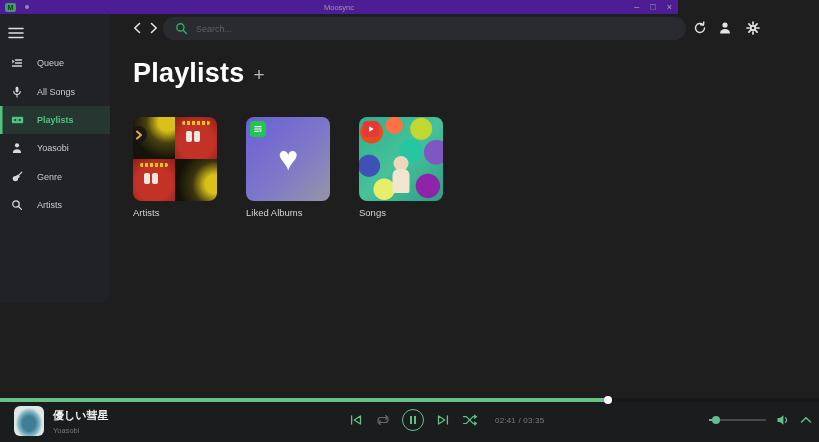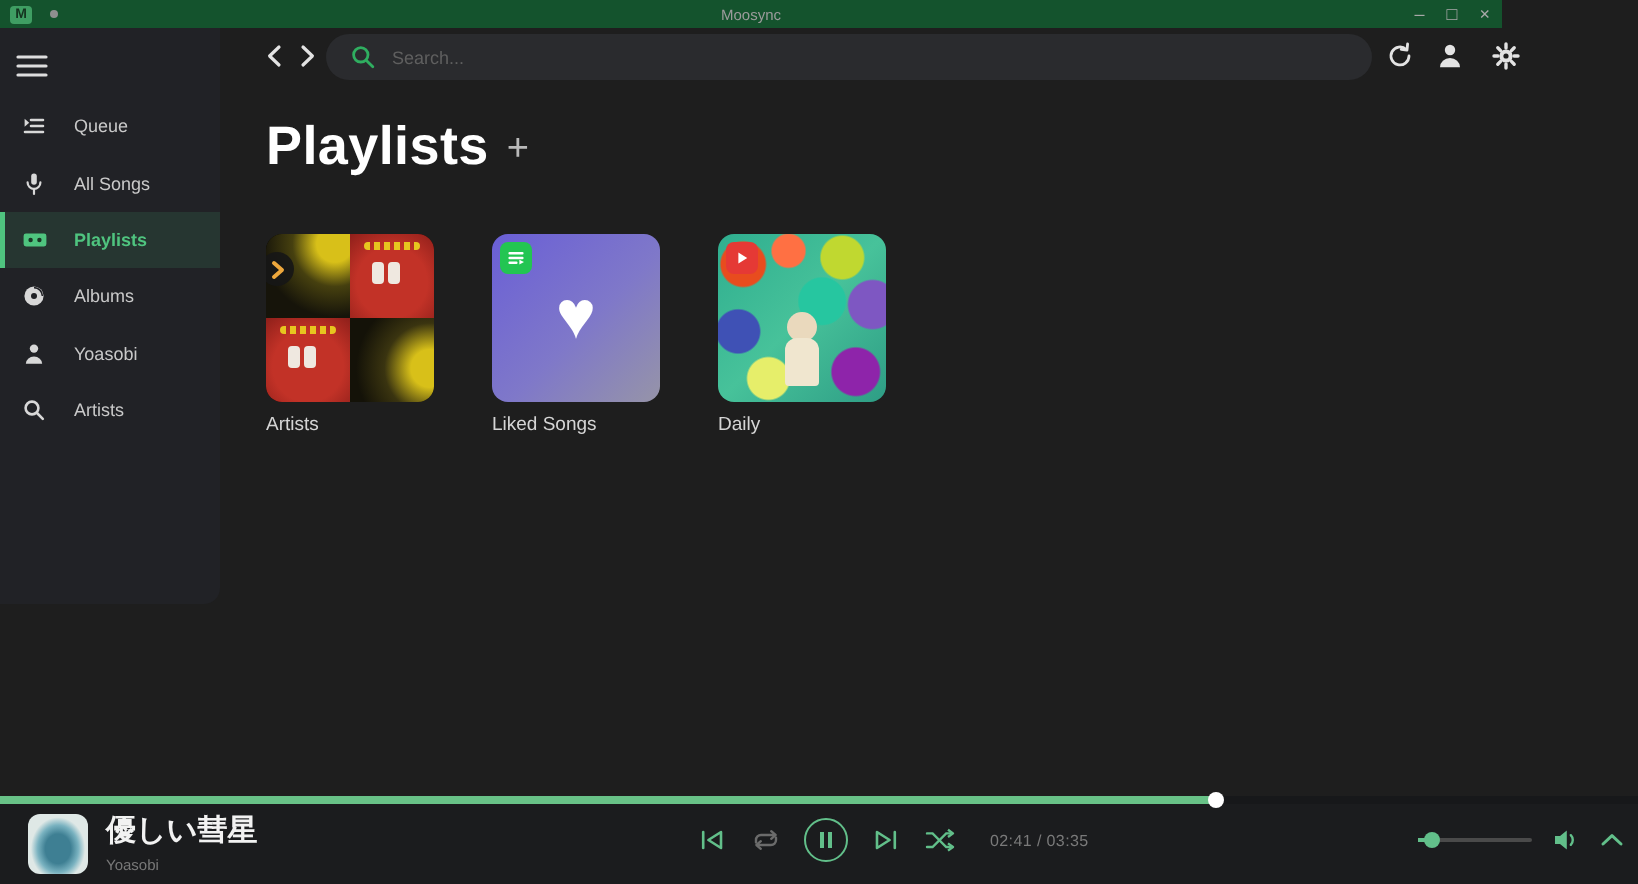--- a/index.html
+++ b/index.html
@@ -4,22 +4,22 @@
 <style>
   * { margin:0; padding:0; box-sizing:border-box; }
   html,body { background:#111; }
   #app {
     position:relative; width:819px; height:442px; overflow:hidden;
     background:#1e1e1e; font-family:"Liberation Sans", sans-serif;
     -webkit-font-smoothing:antialiased;
   }
 
   
-  .titlebar { position:absolute; left:0; top:0; width:751px; height:14px;
-    background:#14532d; display:flex; align-items:center; }
+  .titlebar { position:absolute; left:0; top:0; width:678px; height:14px;
+    background:#4c1d95; display:flex; align-items:center; }
   .tb-left { display:flex; align-items:center; gap:9px; padding-left:5px; }
   .appicon { width:11px; height:9px; border-radius:2px; background:#3f9e63;
     display:flex; align-items:center; justify-content:center; }
   .appicon span { color:#14341f; font-size:7px; font-weight:bold; line-height:1; }
   .tb-dot { width:4px; height:4px; border-radius:50%; background:#8f8f8f; }
   .tb-title { position:absolute; left:0; right:0; text-align:center;
     color:#9b9b9b; font-size:7.5px; }
   .tb-right { position:absolute; right:6px; top:0; height:14px; display:flex;
     align-items:center; gap:11px; }
   .wc { color:#a8a8a8; font-size:9px; line-height:1; cursor:default; }
@@ -115,21 +115,21 @@
   .progress { position:absolute; left:0; top:0; width:819px; height:4px;
     background:#17181a; cursor:pointer; }
   .progress-fill { position:absolute; left:0; top:0; height:4px; background:#68c287; }
   .progress-thumb { position:absolute; top:-2px; width:8px; height:8px; margin-left:-4px;
     border-radius:50%; background:#ffffff; }
   .now-playing { position:absolute; left:14px; top:8px; display:flex; gap:9px;
     align-items:center; }
   .np-thumb { width:30px; height:30px; border-radius:6px;
     background:radial-gradient(ellipse at 50% 58%, #3e7f93 0 30%, #79b2c0 48%, #dfe8e6 64%);
     background-color:#dfe8e6; cursor:pointer; }
-  .np-title { color:#f2f2f2; font-size:15px; font-weight:bold; }
+  .np-title { color:#f2f2f2; font-size:11px; font-weight:bold; }
   .np-artist { color:#787878; font-size:7.5px; margin-top:3px; }
   .controls { position:absolute; left:348px; top:2px; height:40px; display:flex;
     align-items:center; gap:11px; }
   .pbtn { background:none; border:none; display:flex; align-items:center;
     justify-content:center; cursor:pointer; padding:0; }
   .pause-btn { width:22px; height:22px; border:1.4px solid #62bf8a; border-radius:50%;
     background:none; display:flex; align-items:center; justify-content:center;
     gap:2.5px; cursor:pointer; }
   .pause-btn i { display:block; width:2px; height:8px; background:#62bf8a; }
   .time { color:#7a7a7a; font-size:8px; margin-left:6px; letter-spacing:0.2px; }
@@ -194,35 +194,35 @@
               <rect x="0.8" y="2.8" width="11.4" height="6.4" rx="1.2" fill="#4fc47f"></rect>
               <circle cx="4.3" cy="6" r="1.1" fill="#1b3526"></circle>
               <circle cx="8.7" cy="6" r="1.1" fill="#1b3526"></circle>
             </svg>
           </span>
         <span class="slabel">Playlists</span>
       </div>
       <div class="nav-item">
         <span class="sicon">
             <svg width="12" height="12" viewBox="0 0 12 12">
-              <circle cx="6" cy="6" r="4.8" fill="#d8d8d8"></circle>
-              <circle cx="6" cy="6" r="1.5" fill="#212226"></circle>
-              <path d="M6 1.8 A4.2 4.2 0 0 1 10.2 6" fill="none" stroke="#212226" stroke-width="0.8"></path>
-            </svg>
-          </span>
-        <span class="slabel">Albums</span>
-      </div>
-      <div class="nav-item">
-        <span class="sicon">
-            <svg width="12" height="12" viewBox="0 0 12 12">
               <circle cx="6" cy="3.3" r="2.1" fill="#d8d8d8"></circle>
               <path d="M1.9 10.9 a4.1 3.6 0 0 1 8.2 0 Z" fill="#d8d8d8"></path>
             </svg>
           </span>
         <span class="slabel">Yoasobi</span>
+      </div>
+      <div class="nav-item">
+        <span class="sicon">
+            <svg width="12" height="12" viewBox="0 0 12 12">
+              <path d="M7.3 4.7 L10.8 1.2" stroke="#d8d8d8" stroke-width="1.2" stroke-linecap="round"></path>
+              <circle cx="4.4" cy="7.6" r="2.7" fill="#d8d8d8"></circle>
+              <circle cx="6.9" cy="5.4" r="1.7" fill="#d8d8d8"></circle>
+            </svg>
+          </span>
+        <span class="slabel">Genre</span>
       </div>
       <div class="nav-item">
         <span class="sicon">
             <svg width="12" height="12" viewBox="0 0 12 12">
               <circle cx="5" cy="5" r="3.2" fill="none" stroke="#d8d8d8" stroke-width="1.3"></circle>
               <path d="M7.5 7.5 L10.4 10.4" stroke="#d8d8d8" stroke-width="1.3" stroke-linecap="round"></path>
             </svg>
           </span>
         <span class="slabel">Artists</span>
       </div>
@@ -300,33 +300,33 @@
     <div class="card">
       <div class="art art-liked">
         <span class="heart">♥</span>
         <span class="badge green">
           <svg width="10" height="10" viewBox="0 0 10 10">
               <path d="M1.8 2.6 h6.4 M1.8 5 h6.4 M1.8 7.4 h3.4" stroke="#ffffff" stroke-width="1.2" stroke-linecap="round"></path>
               <path d="M6.7 8.3 L9 7 L6.7 5.9 Z" fill="#ffffff"></path>
             </svg>
         </span>
       </div>
-      <div class="card-label">Liked Songs</div>
+      <div class="card-label">Liked Albums</div>
     </div>
 
     <div class="card">
       <div class="art art-songs">
         <div class="songs-figure"></div>
         <span class="badge red">
           <svg width="8" height="8" viewBox="0 0 8 8">
               <path d="M2.2 1.3 L6.6 4 L2.2 6.7 Z" fill="#ffffff"></path>
             </svg>
         </span>
       </div>
-      <div class="card-label">Daily</div>
+      <div class="card-label">Songs</div>
     </div>
   </div>
 
   <div class="player">
     <div class="progress">
       <div class="progress-fill" style="width: 74.2%;"></div>
       <div class="progress-thumb" style="left: 74.2%;"></div>
     </div>
 
     <div class="now-playing">

